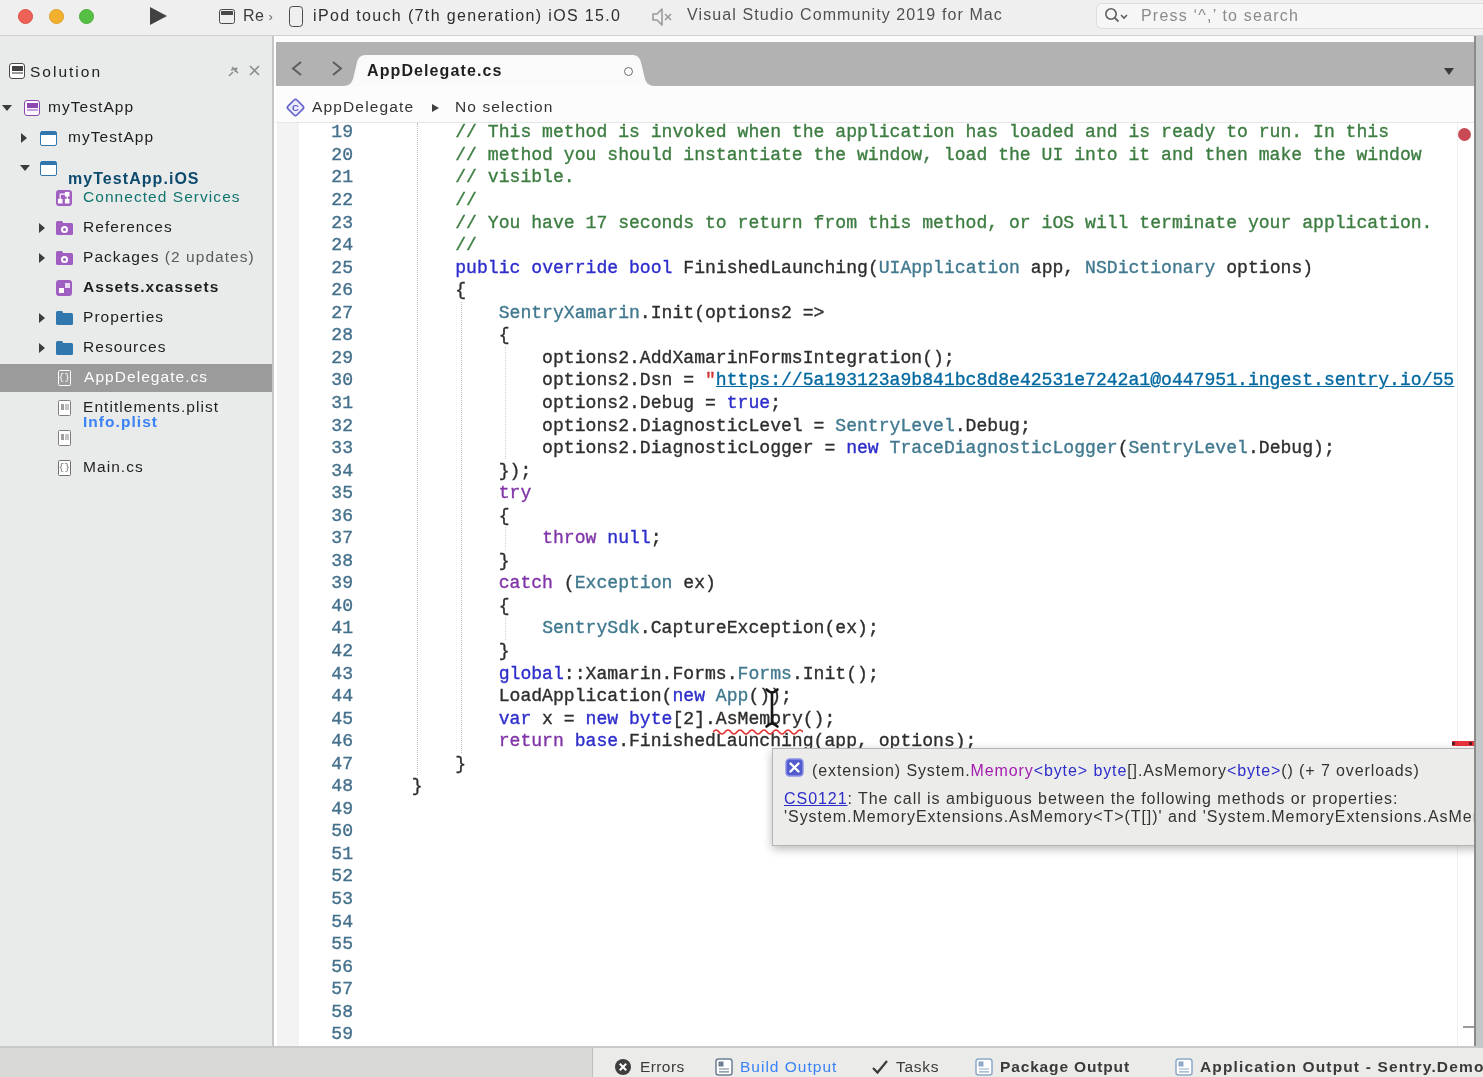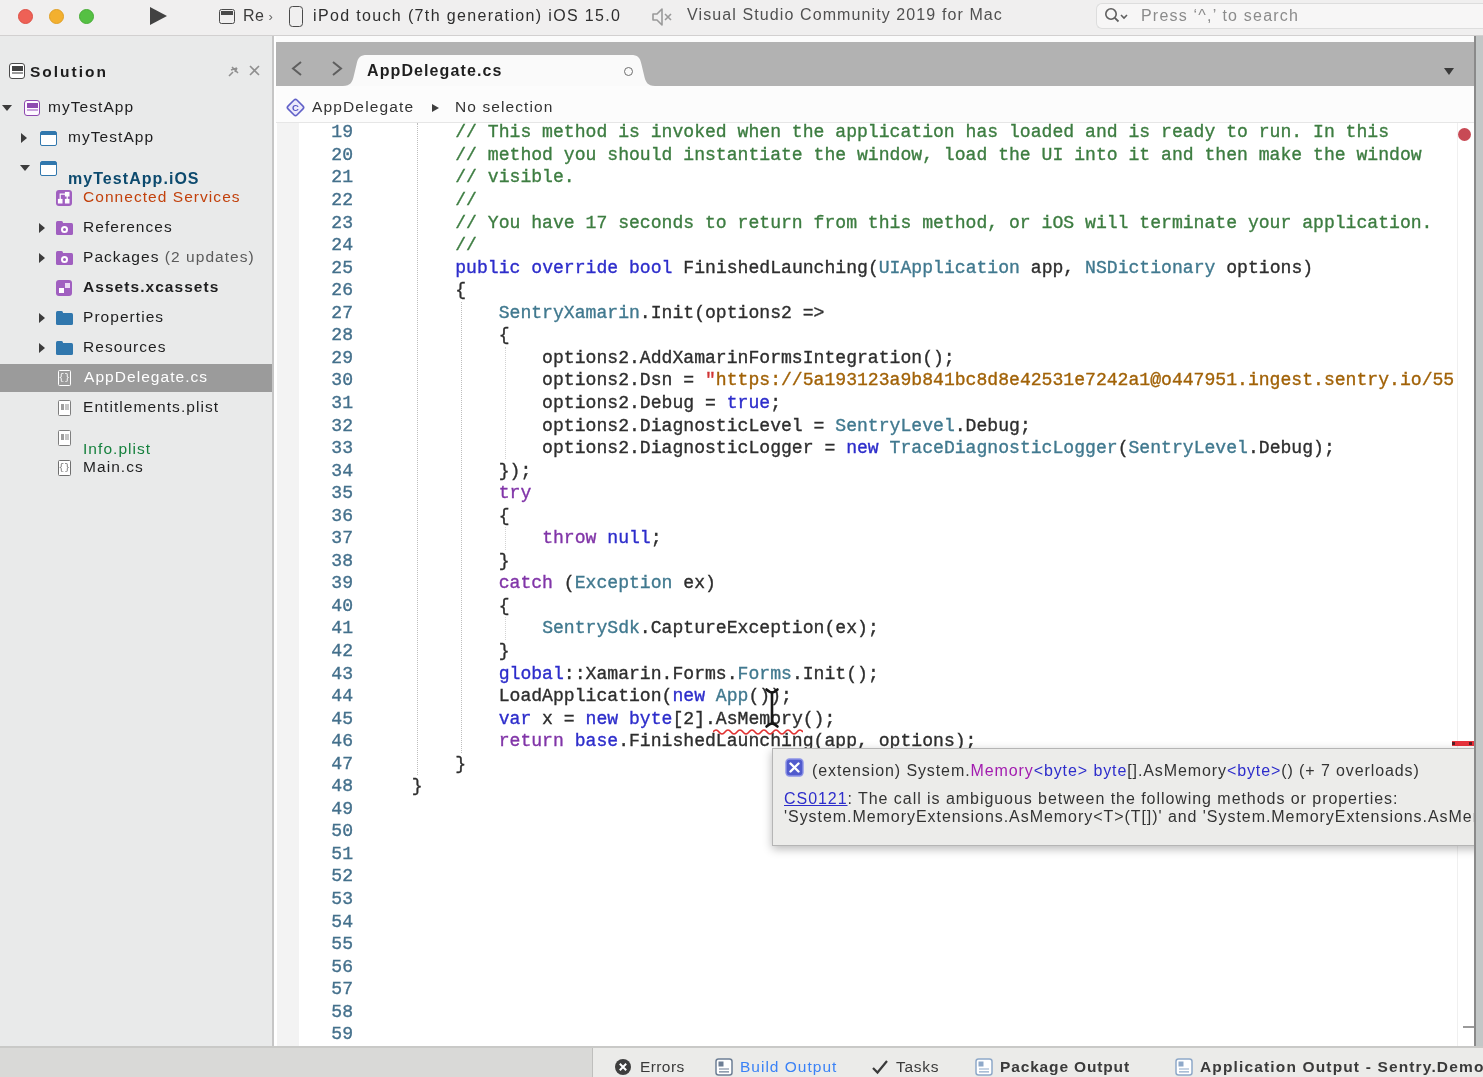--- a/index.html
+++ b/index.html
@@ -1,19 +1,19 @@
 <!DOCTYPE html>
 <html><head><meta charset="utf-8"><style>
 *{margin:0;padding:0;box-sizing:border-box}
 html,body{width:1483px;height:1077px;overflow:hidden}
 body{font-family:"Liberation Sans",sans-serif;position:relative;background:#fff}
 .abs{position:absolute}
 
 .k{color:#2d2dcb}.t{color:#41798f}.c{color:#3d7d41}.p{color:#2e2e2e}.u{color:#8135a8}
-.l{color:#a16207;}.r{color:#d03434}
+.l{color:#0369a1;text-decoration:underline}.r{color:#d03434}
 pre{font-family:"Liberation Mono",monospace;font-size:18.1px;line-height:22.55px;white-space:pre;-webkit-text-stroke:.35px}
 </style></head>
 <body>
 <div class="abs" style="left:0;top:0;width:1483px;height:36px;background:#f0efef;border-bottom:1px solid #d2d0d0"></div>
 <div class="abs" style="left:18.0px;top:9px;width:15px;height:15px;border-radius:50%;background:#ee6156;border:.5px solid #dd4f45"></div>
 <div class="abs" style="left:48.5px;top:9px;width:15px;height:15px;border-radius:50%;background:#f3b02f;border:.5px solid #e0a026"></div>
 <div class="abs" style="left:79.0px;top:9px;width:15px;height:15px;border-radius:50%;background:#55c043;border:.5px solid #47ad36"></div>
 <div class="abs" style="left:150px;top:7px;width:0;height:0;border-left:17px solid #424242;border-top:9.5px solid transparent;border-bottom:9.5px solid transparent"></div>
 <div class="abs" style="left:219px;top:9px;width:16px;height:15px;border:1.5px solid #4a4a4a;border-radius:2.5px">
     <div style="margin:1px;height:3.5px;background:#4a4a4a"></div>
@@ -31,21 +31,21 @@
 <circle cx="9" cy="8" r="5.2" fill="none" stroke="#5f5f5f" stroke-width="1.6"></circle>
 <line x1="12.8" y1="11.8" x2="16.5" y2="15.5" stroke="#5f5f5f" stroke-width="1.8"></line>
 <polyline points="19,9 22,12 25,9" fill="none" stroke="#5f5f5f" stroke-width="1.6"></polyline>
   </svg>
 <div class="abs" style="left:1141px;top:7px;font-size:16px;letter-spacing:1.2px;color:#8b8b8b">Press ‘^,’ to search</div>
 <div class="abs" style="left:0;top:36px;width:274px;height:1010px;background:#e9eaea;border-right:2px solid #c6c6c6"></div>
 <div class="abs" style="left:9px;top:63px;width:16px;height:16px;border:1.5px solid #4a4a4a;border-radius:3px;background:#fff">
 <div style="margin:2px 1.5px 0 1.5px;height:4.5px;background:#434343"></div>
 <div style="margin:1.5px 1.5px 0 1.5px;height:2px;background:#9a9a9a"></div>
   </div>
-<div class="abs" style="left:30px;top:63px;font-size:15.5px;letter-spacing:2px;font-weight:bold;color:#1d1d1d">Solution</div>
+<div class="abs" style="left:30px;top:63px;font-size:15.5px;letter-spacing:2px;font-weight:normal;color:#1d1d1d">Solution</div>
 <svg class="abs" style="left:226px;top:63px" width="36" height="16" viewBox="0 0 36 16">
 <g stroke="#8f8f8f" stroke-width="1.6" fill="none">
 <path d="M3,13 L7,9 M6,4 L12,10 M5,7 L11,5 M9,9 L11,5"></path>
 <path d="M24,3 L33,12 M33,3 L24,12"></path>
     </g>
   </svg>
 <div class="abs" style="left:2px;top:105px;width:0;height:0;border-top:6.5px solid #3c3c3c;border-left:5px solid transparent;border-right:5px solid transparent"></div>
 <div class="abs" style="left:24px;top:100px;width:16px;height:16px;border:1.5px solid #8e49b0;border-radius:3px;background:#fdf9ff">
     <div style="margin:2px 1.5px 0 1.5px;height:4.5px;background:#8e49b0"></div>
     <div style="margin:1.5px 1.5px 0 1.5px;height:2px;background:#c9a2dd"></div>
@@ -63,21 +63,21 @@
 <div class="abs" style="left:68px;top:170px;font-size:16px;letter-spacing:1.05px;font-weight:bold;color:#0c4a6e">myTestApp.iOS</div>
 <div class="abs" style="left:56px;top:190px;width:16px;height:16px;background:#a05fc0;border-radius:3px"></div>
 <svg class="abs" style="left:56px;top:190px" width="16" height="16" viewBox="0 0 16 16">
     <g stroke="#fff" stroke-width="1.2" fill="#fff">
       <rect x="2.5" y="9.5" width="3.4" height="3.4"></rect>
       <rect x="9.5" y="2.5" width="3.4" height="3.4"></rect>
       <rect x="9.5" y="9.5" width="3.4" height="3.4"></rect>
       <path d="M4.2,9.5 L4.2,4.2 L9.5,4.2 M11.2,6 L11.2,9.5" fill="none"></path>
     </g>
   </svg>
-<div class="abs" style="left:83px;top:188px;font-size:15.5px;letter-spacing:1.05px;font-weight:normal;color:#c2410c">Connected Services</div>
+<div class="abs" style="left:83px;top:188px;font-size:15.5px;letter-spacing:1.05px;font-weight:normal;color:#0f766e">Connected Services</div>
 <div class="abs" style="left:39px;top:223px;width:0;height:0;border-left:6.5px solid #3c3c3c;border-top:5px solid transparent;border-bottom:5px solid transparent"></div>
 <div class="abs" style="left:56px;top:223px;width:17px;height:12px;background:#a05fc0;border-radius:1.5px"></div>
 <div class="abs" style="left:56px;top:221px;width:7px;height:4px;background:#a05fc0;border-radius:1.5px 1.5px 0 0"></div>
 <div class="abs" style="left:61px;top:225.5px;width:7px;height:7px;border-radius:50%;background:#fff"></div>
 <div class="abs" style="left:63px;top:227.5px;width:3px;height:3px;border-radius:50%;background:#a05fc0"></div>
 <div class="abs" style="left:83px;top:218px;font-size:15.5px;letter-spacing:1.05px;font-weight:normal;color:#1e1e1f">References</div>
 <div class="abs" style="left:39px;top:253px;width:0;height:0;border-left:6.5px solid #3c3c3c;border-top:5px solid transparent;border-bottom:5px solid transparent"></div>
 <div class="abs" style="left:56px;top:253px;width:17px;height:12px;background:#a05fc0;border-radius:1.5px"></div>
 <div class="abs" style="left:56px;top:251px;width:7px;height:4px;background:#a05fc0;border-radius:1.5px 1.5px 0 0"></div>
 <div class="abs" style="left:61px;top:255.5px;width:7px;height:7px;border-radius:50%;background:#fff"></div>
@@ -102,21 +102,21 @@
 <div class="abs" style="left:84px;top:367.5px;font-size:15.5px;letter-spacing:1.05px;font-weight:normal;color:#fff">AppDelegate.cs</div>
 <div class="abs" style="left:57.5px;top:399.5px;width:13px;height:16px;border:1.4px solid #7e7e7e;border-radius:1.5px;background:#fff">
     <div style="position:absolute;left:2px;top:3.5px;width:3.5px;height:6px;background:#7e7e7e;opacity:.75"></div>
     <div style="position:absolute;left:6.5px;top:3.5px;width:3.5px;height:6px;background:#7e7e7e;opacity:.45"></div>
   </div>
 <div class="abs" style="left:83px;top:397.5px;font-size:15.5px;letter-spacing:1.05px;font-weight:normal;color:#1e1e1f">Entitlements.plist</div>
 <div class="abs" style="left:57.5px;top:429.5px;width:13px;height:16px;border:1.4px solid #7e7e7e;border-radius:1.5px;background:#fff">
     <div style="position:absolute;left:2px;top:3.5px;width:3.5px;height:6px;background:#7e7e7e;opacity:.75"></div>
     <div style="position:absolute;left:6.5px;top:3.5px;width:3.5px;height:6px;background:#7e7e7e;opacity:.45"></div>
   </div>
-<div class="abs" style="left:83px;top:440px;font-size:15.5px;letter-spacing:1.05px;font-weight:normal;color:#15803d">Info.plist</div>
+<div class="abs" style="left:83px;top:413px;font-size:15.5px;letter-spacing:1.05px;font-weight:bold;color:#3b82f6">Info.plist</div>
 <div class="abs" style="left:57.5px;top:459.5px;width:13px;height:16px;border:1.4px solid #6f6f6f;border-radius:1.5px;background:#fff">
     <div style="position:absolute;left:0;top:1px;width:100%;text-align:center;font-family:'Liberation Mono',monospace;font-size:9.5px;color:#6f6f6f">{}</div>
   </div>
 <div class="abs" style="left:83px;top:457.5px;font-size:15.5px;letter-spacing:1.05px;font-weight:normal;color:#1e1e1f">Main.cs</div>
 <div class="abs" style="left:276px;top:36px;width:1207px;height:6px;background:#fbfbfb"></div>
 <div class="abs" style="left:276px;top:42px;width:1207px;height:44px;background:#b2b2b2"></div>
 <svg class="abs" style="left:286px;top:60px" width="62" height="17" viewBox="0 0 62 17">
 <polyline points="15,2 7,8.5 15,15" fill="none" stroke="#5e5e5e" stroke-width="2"></polyline>
 <polyline points="47,2 55,8.5 47,15" fill="none" stroke="#5e5e5e" stroke-width="2"></polyline>
   </svg>

